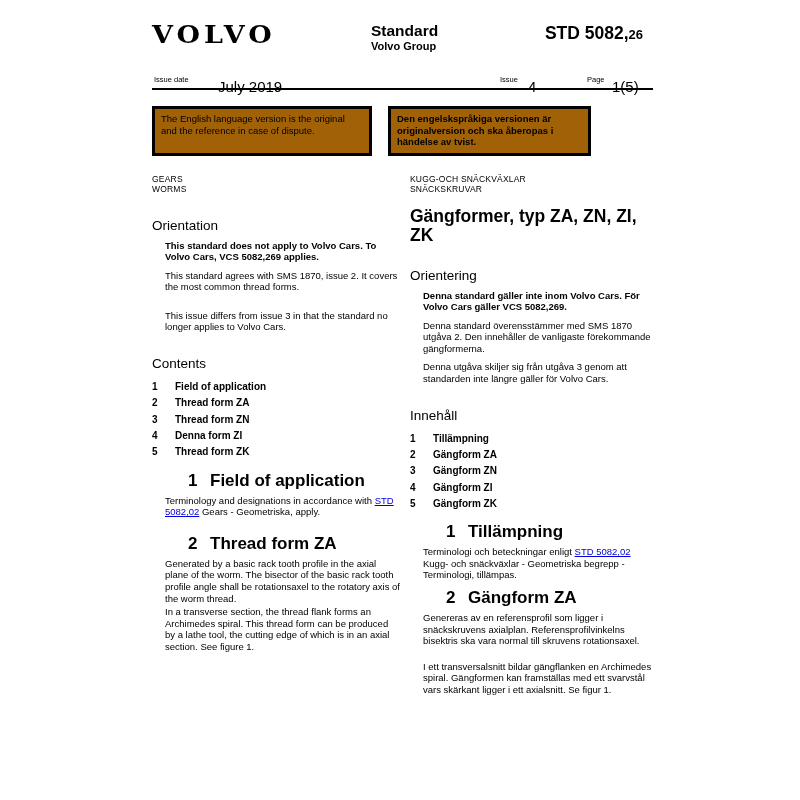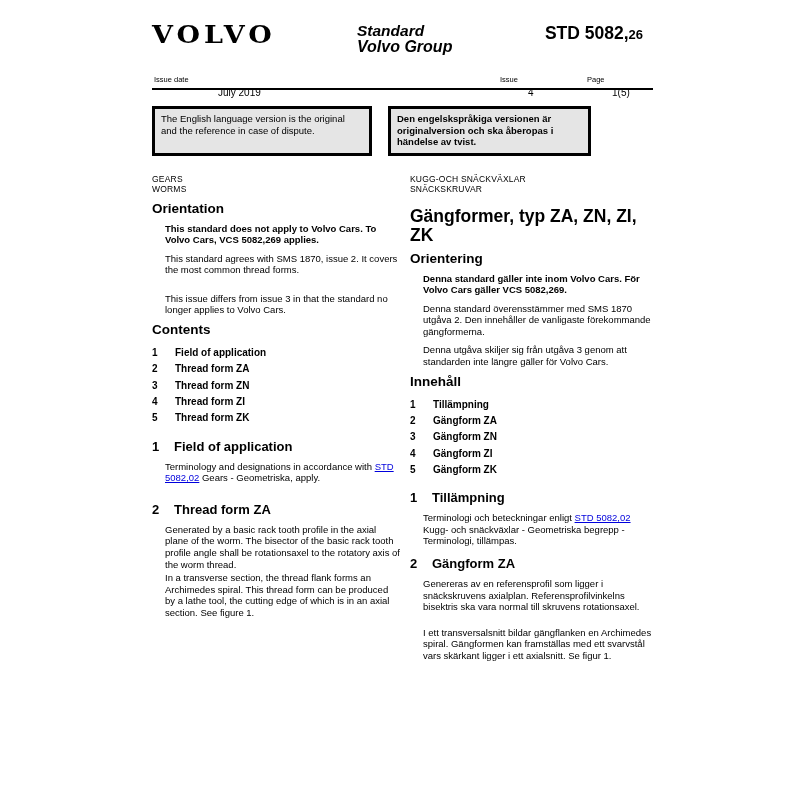--- a/index.html
+++ b/index.html
@@ -11,60 +11,60 @@
   .page{position:relative;width:800px;height:800px;background:#fff;overflow:hidden;}
   .doc{position:absolute;left:152px;top:18px;width:503px;}
 
   
   .header{position:relative;height:70px;}
   .logo{
     position:absolute;left:0px;top:2px;
     font-family:"DejaVu Serif", serif;font-weight:bold;font-size:27px;
     letter-spacing:4px;transform:scaleY(0.92);transform-origin:top left;
   }
-  .std-center{position:absolute;left:205px;top:4px;font-style:italic;}
+  .std-center{position:absolute;left:219px;top:4px;}
   .doc-type{font-size:15.5px;font-weight:bold;line-height:17px;}
-  .org{font-size:16px;font-weight:bold;line-height:15px;}
+  .org{font-size:11px;font-weight:bold;line-height:15px;}
   .doc-number{position:absolute;right:12px;top:5px;font-weight:bold;font-size:17.5px;white-space:nowrap;}
   .doc-number .suffix{font-size:13px;}
   .issue-row{position:absolute;left:0;top:54px;width:100%;height:14px;}
   .lbl{position:absolute;font-size:7.5px;top:3px;}
-  .val{position:absolute;font-size:10px;top:15px;}
+  .val{position:absolute;font-size:15px;top:6px;}
   .issue-date-label{left:2px;}
   .issue-date-val{left:66px;}
   .issue-label{left:348px;}
   .issue-val{left:376px;font-weight:normal;}
   .page-label{left:435px;}
   .page-val{left:460px;}
   .rule{border:none;border-top:2px solid #000;margin:0;position:absolute;top:70px;left:0;width:501px;}
 
   
   .notices{display:flex;margin-top:18px;}
   .notice-box{
-    border:3px solid #000;background:#e5e5e5;
+    border:3px solid #000;background:#a16207;
     font-size:9.5px;line-height:11.5px;
     padding:4px 6px 5px 6px;box-sizing:border-box;
   }
   .notice-en{width:220px;margin-right:16px;}
   .notice-sv{width:203px;font-weight:bold;}
 
   
   .columns{display:flex;margin-top:18px;}
   .col{width:248px;}
   .col-en{margin-right:10px;}
   .col-sv{width:245px;}
   .kicker{font-size:8.5px;line-height:10.5px;letter-spacing:0.2px;}
   .title{font-size:17.5px;line-height:19px;font-weight:bold;margin-top:12px;}
-  .h2{font-size:13.5px;font-weight:bold;margin-top:6px;line-height:15px;}
+  .h2{font-size:13.5px;font-weight:normal;margin-top:23px;line-height:15px;}
   .p{font-size:9.5px;line-height:11.6px;margin-top:7px;margin-left:13px;}
   .p-bold{font-weight:bold;}
   .contents-list{margin-top:8px;}
   .contents-item{display:flex;font-size:10px;font-weight:bold;line-height:16.3px;}
   .contents-item .num{width:23px;flex:none;}
-  .h3{font-size:13px;font-weight:bold;margin-top:12px;line-height:15px;}
+  .h3{font-size:17px;font-weight:bold;margin-top:12px;line-height:15px;margin-left:36px;}
   .h3 .num{display:inline-block;width:22px;}
   a.doc-link{color:#0000dd;text-decoration:underline;cursor:pointer;}
 
   
   .mt2{margin-top:2px;}
   .mt9{margin-top:9px;}
   .mt14{margin-top:14px;}
   .mt17{margin-top:17px;}
   .mt18{margin-top:18px;}
 </style>
@@ -117,21 +117,21 @@
           <div class="contents-item">
               <span class="num">2</span>
               <span>Thread form ZA</span>
             </div>
           <div class="contents-item">
               <span class="num">3</span>
               <span>Thread form ZN</span>
             </div>
           <div class="contents-item">
               <span class="num">4</span>
-              <span>Thread form ZI</span>
+              <span>Denna form ZI</span>
             </div>
           <div class="contents-item">
               <span class="num">5</span>
               <span>Thread form ZK</span>
             </div>
         </div>
 
         <div class="h3"><span class="num">1</span><span>Field of application</span></div>
         <div class="p"><span>Terminology and designations in accordance with </span><a class="doc-link" href="#">STD 5082,02</a><span> Gears - Geometriska, apply.</span></div>
 

